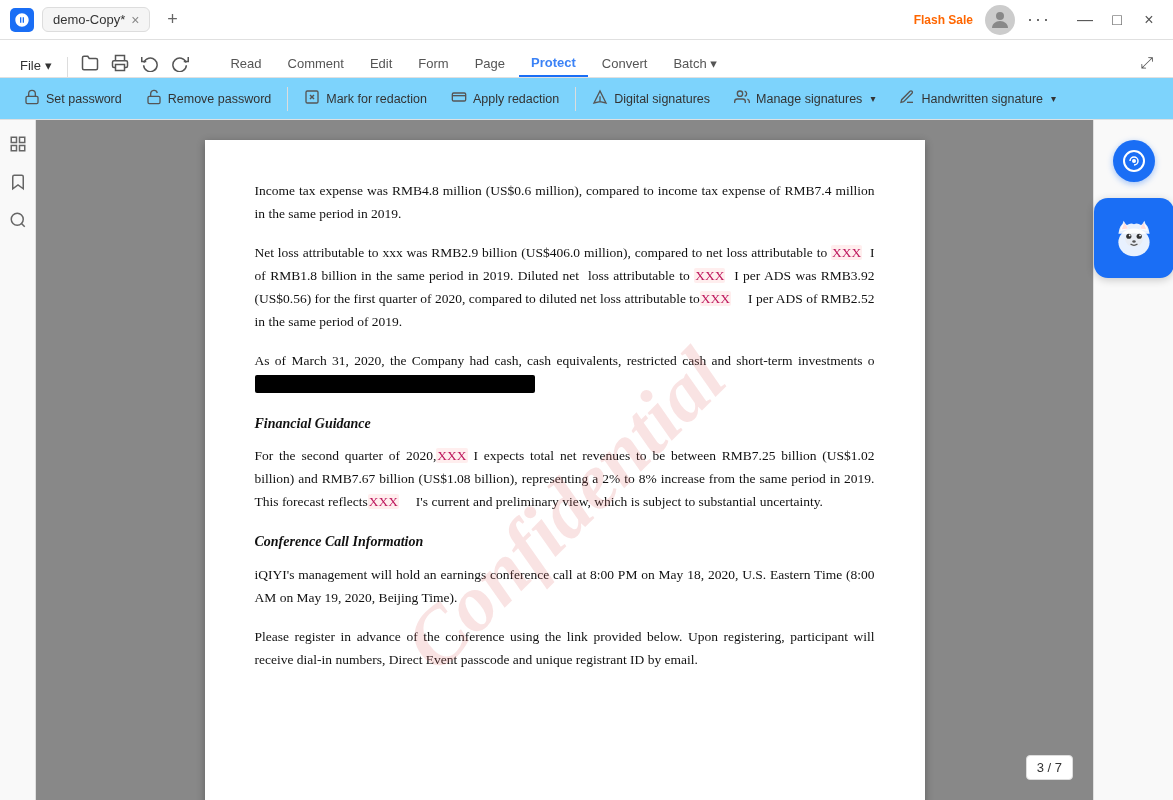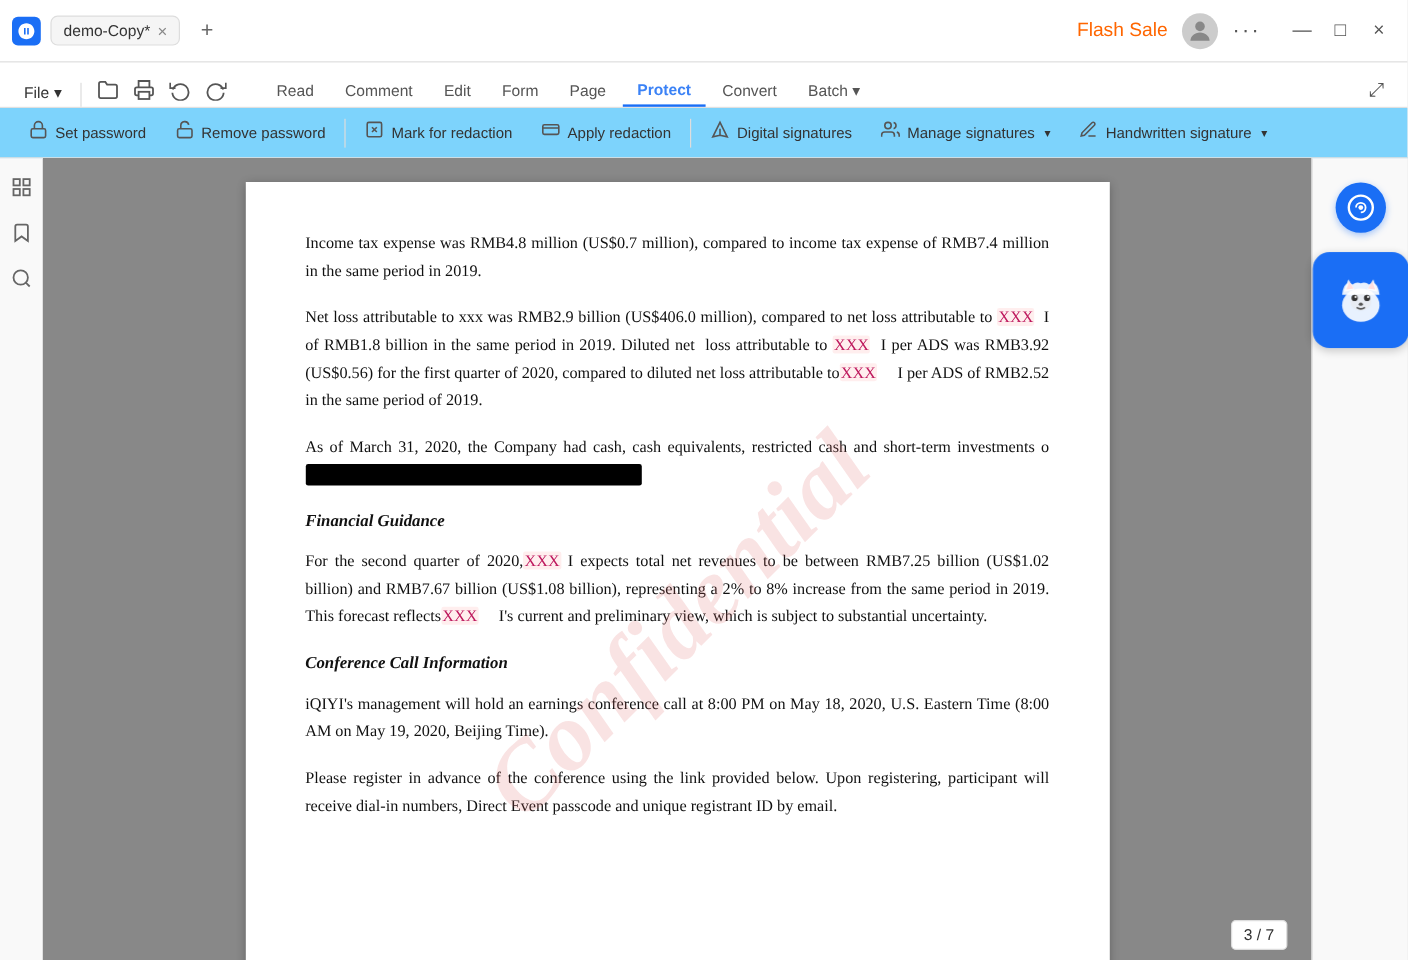--- a/index.html
+++ b/index.html
@@ -1,31 +1,31 @@
 <!DOCTYPE html>
 <html><head>
   <meta charset="utf-8">
   <style>
     * { box-sizing: border-box; margin: 0; padding: 0; }
     body { font-family: -apple-system, BlinkMacSystemFont, 'Segoe UI', sans-serif; background: #f0f0f0; width: 1173px; height: 800px; overflow: hidden; }
 
     
     .titlebar {
-      display: flex; align-items: center; height: 52px;
+      display: flex; align-items: center; height: 40px;
       background: #fff; border-bottom: 1px solid #e0e0e0;
       padding: 0 10px; position: relative;
     }
     .titlebar-left { display: flex; align-items: center; gap: 8px; }
     .app-icon { width: 24px; height: 24px; background: #1a6ef5; border-radius: 5px; display: flex; align-items: center; justify-content: center; }
     .app-icon svg { width: 16px; height: 16px; fill: white; }
     .tab-item { display: flex; align-items: center; gap: 6px; background: #f5f5f5; border: 1px solid #ddd; border-radius: 6px; padding: 4px 10px; font-size: 13px; color: #333; }
     .tab-close { cursor: pointer; color: #888; font-size: 14px; line-height: 1; }
     .tab-add { width: 28px; height: 28px; border-radius: 50%; border: none; background: transparent; font-size: 18px; color: #666; cursor: pointer; display: flex; align-items: center; justify-content: center; }
     .titlebar-right { margin-left: auto; display: flex; align-items: center; gap: 12px; }
-    .flash-sale { color: #ff6600; font-size: 16px; font-weight: 400; }
+    .flash-sale { color: #ff6600; font-size: 12px; font-weight: 700; }
     .user-avatar { width: 30px; height: 30px; border-radius: 50%; background: #ccc; overflow: hidden; display: flex; align-items: center; justify-content: center; }
     .titlebar-dots { font-size: 18px; color: #555; cursor: pointer; letter-spacing: 2px; }
     .win-controls { display: flex; gap: 4px; margin-left: 8px; }
     .win-btn { width: 28px; height: 28px; border: none; background: transparent; cursor: pointer; font-size: 16px; color: #555; display: flex; align-items: center; justify-content: center; }
 
     
     .menubar {
       display: flex; align-items: flex-end; height: 38px;
       background: #fff; border-bottom: 1px solid #e0e0e0;
       padding: 0 12px; gap: 4px;
@@ -293,21 +293,21 @@
     </div>
   </div>
 
   <div class="doc-area">
     <div class="doc-page">
       <div class="watermark">Confidential</div>
 
       <div class="doc-content">
 
         <p class="doc-para">
-          Income tax expense was RMB4.8 million (US$0.7 million), compared to income tax expense of RMB7.4 million in the same period in 2019.
+          Income tax expense was RMB4.8 million (US$0.6 million), compared to income tax expense of RMB7.4 million in the same period in 2019.
         </p>
 
         <p class="doc-para">
           Net loss attributable to xxx was RMB2.9 billion (US$406.0 million), compared to net loss attributable to <span class="xxx-mark">XXX</span> &nbsp;I of RMB1.8 billion in the same period in 2019. Diluted net &nbsp;loss attributable to <span class="xxx-mark">XXX</span> &nbsp;I per ADS was RMB3.92 (US$0.56) for the first quarter of 2020, compared to diluted net loss attributable to<span class="xxx-mark">XXX</span> &nbsp;&nbsp;&nbsp;&nbsp;I per ADS of RMB2.52 in the same period of 2019.
         </p>
 
         <p class="doc-para">
           As of March 31, 2020, the Company had cash, cash equivalents, restricted cash and short-term investments o<span class="redacted">&nbsp;</span>
         </p>
 

